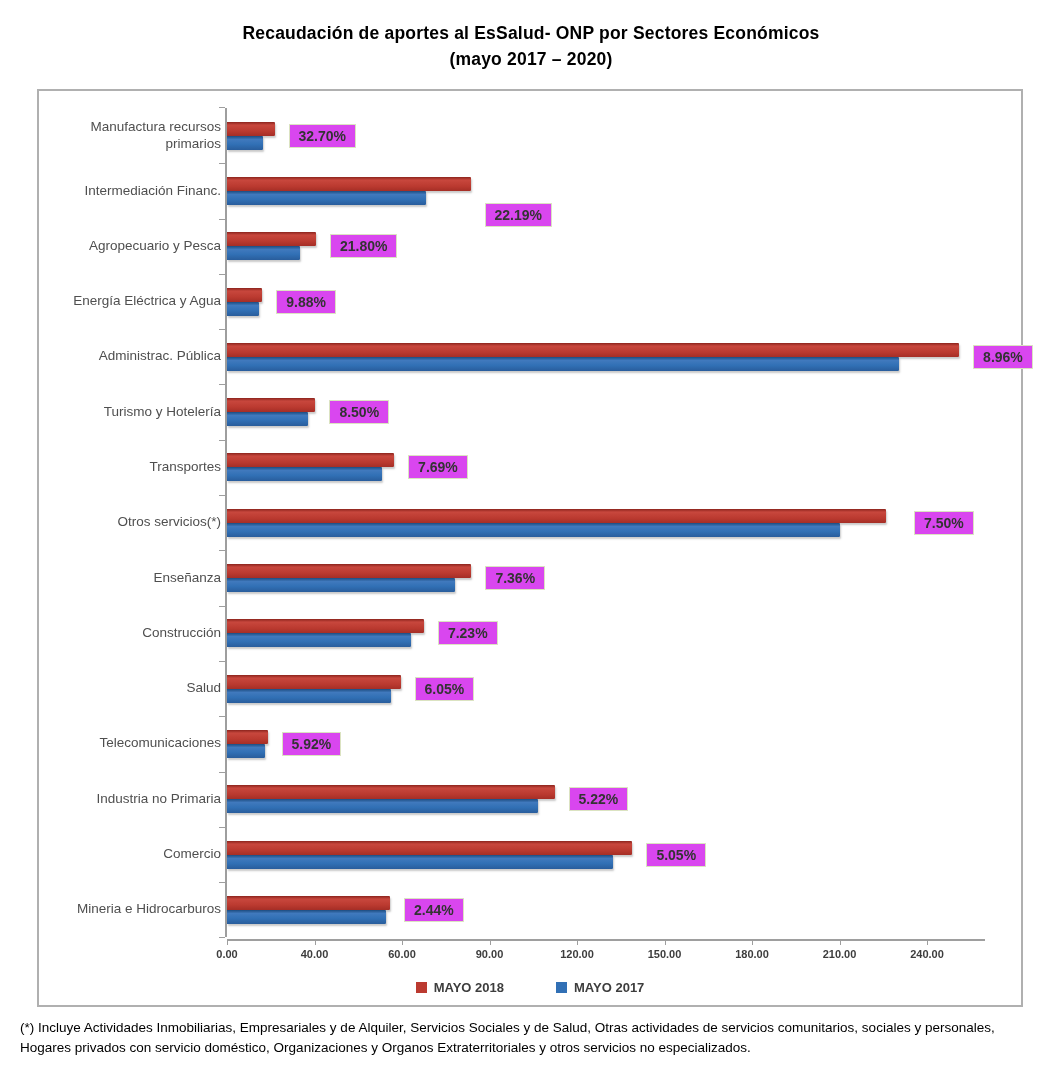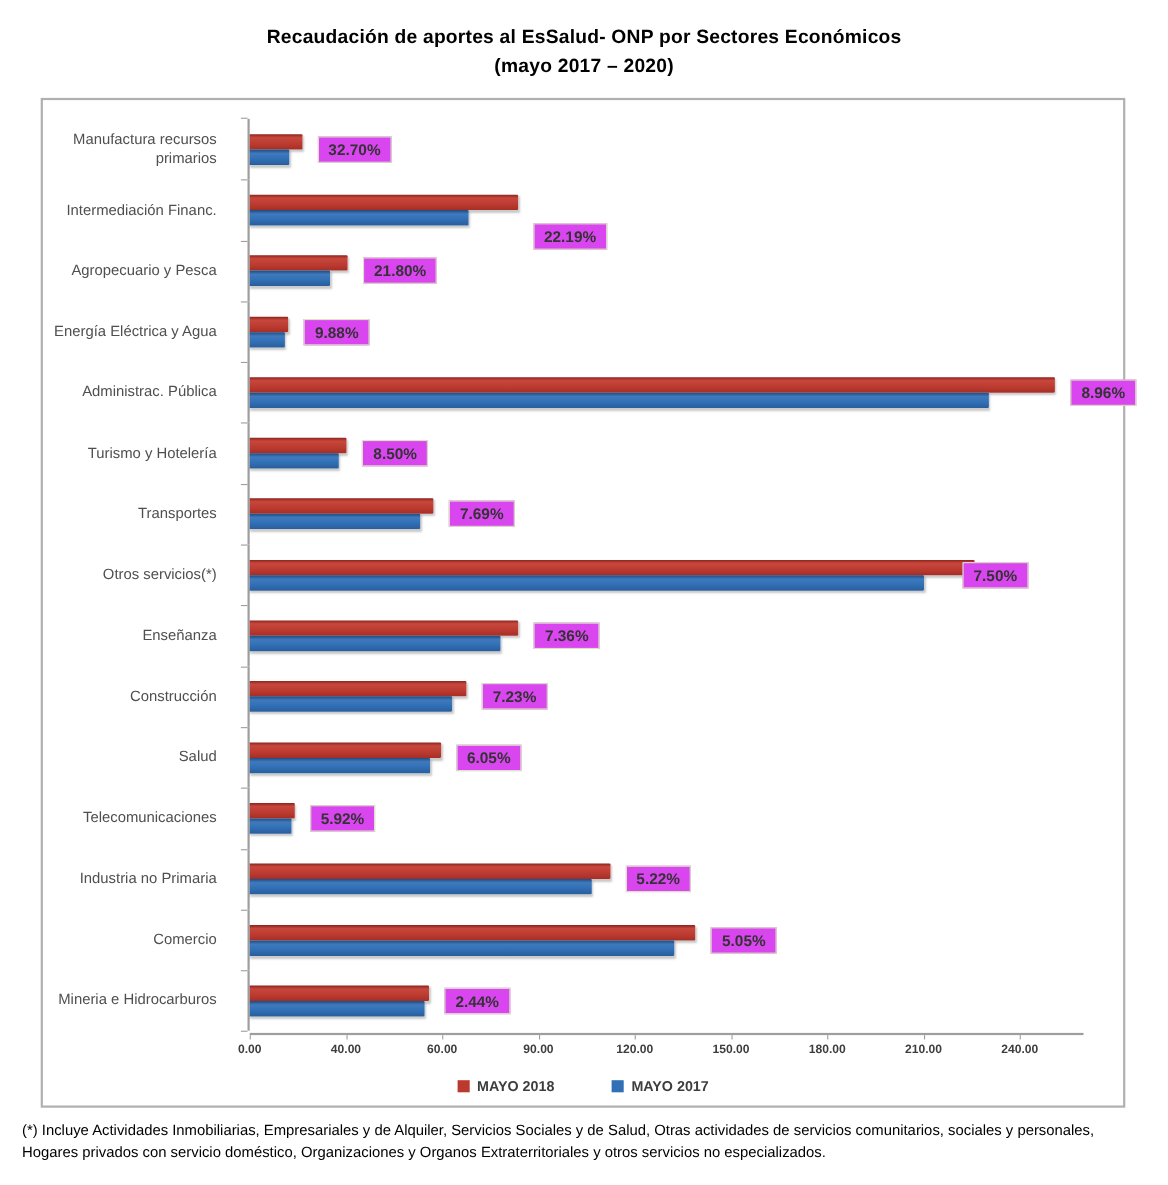--- a/index.html
+++ b/index.html
@@ -4,21 +4,21 @@
 <style>
   html,body{margin:0;padding:0;background:#fff;}
   .page{position:relative;width:1062px;height:1077px;background:#fff;
         font-family:"Liberation Sans",sans-serif;overflow:hidden;}
   .title{position:absolute;top:20px;left:0;width:100%;text-align:center;
          font-size:17.5px;font-weight:bold;color:#000;line-height:1.5;letter-spacing:.2px;}
   .chart-box{position:absolute;left:37px;top:89px;width:986px;height:918px;
              border:2px solid #b0b0b0;box-sizing:border-box;background:#fff;}
   .rows{position:absolute;left:0;top:17px;width:100%;}
   .row{display:flex;height:55.3px;}
-  .cat-label{width:186px;box-sizing:border-box;padding-right:28px;
+  .cat-label{width:186px;box-sizing:border-box;padding-right:4px;
              display:flex;align-items:center;justify-content:flex-end;
              text-align:right;font-size:13.5px;color:#4f4f4f;line-height:1.25;}
   .plot{position:relative;flex:1;border-left:2px solid #9e9e9e;
         display:flex;flex-direction:column;justify-content:center;}
   .plot::after{content:"";position:absolute;left:-8px;bottom:-1px;width:6px;height:1px;background:#9e9e9e;}
   .row:first-child .plot::before{content:"";position:absolute;left:-8px;top:-1px;width:6px;height:1px;background:#9e9e9e;}
   .bar{height:14px;border-radius:0 1px 1px 0;box-shadow:1px 2px 2px rgba(100,100,100,.35);}
   .bar.red{background:linear-gradient(180deg,#8c241d 0%,#c8473d 22%,#bb3a30 65%,#a52e26 100%);}
   .bar.blue{background:linear-gradient(180deg,#1d4c80 0%,#4079bd 25%,#3170b5 60%,#295d9c 100%);}
   .pct{position:absolute;top:50%;transform:translateY(-50%);
@@ -101,21 +101,21 @@
       <div class="bar red" style="width: 167.1px;"></div>
       <div class="bar blue" style="width: 155.2px;"></div>
       <div class="pct" style="left: 181.1px;">7.69%</div>
     </div>
   </div>
         <div class="row">
     <div class="cat-label">Otros servicios(*)</div>
     <div class="plot">
       <div class="bar red" style="width: 659.2px;"></div>
       <div class="bar blue" style="width: 613.1px;"></div>
-      <div class="pct" style="left: 648px;">7.50%</div>
+      <div class="pct" style="left: 687px;">7.50%</div>
     </div>
   </div>
         <div class="row">
     <div class="cat-label">Enseñanza</div>
     <div class="plot">
       <div class="bar red" style="width: 244.4px;"></div>
       <div class="bar blue" style="width: 227.8px;"></div>
       <div class="pct" style="left: 258.4px;">7.36%</div>
     </div>
   </div>

